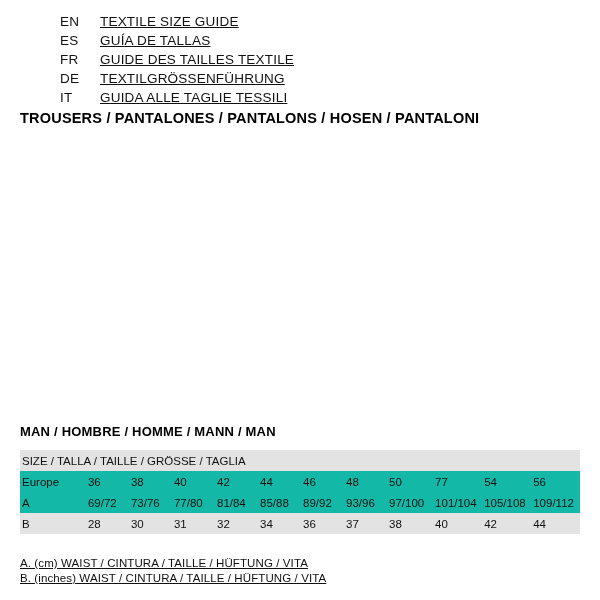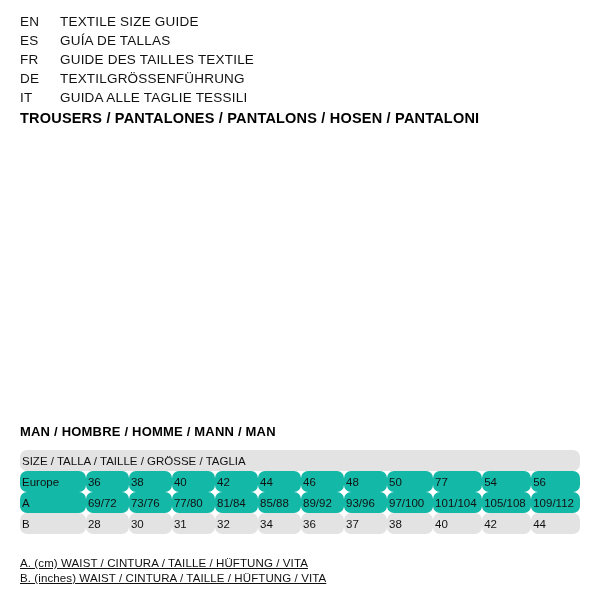--- a/index.html
+++ b/index.html
@@ -32,23 +32,25 @@
     display: flex;
     align-items: baseline;
     height: 19px;
     font-size: 13.5px;
     letter-spacing: 0.2px;
   }
   .lang-code {
     width: 40px;
     flex: 0 0 40px;
     color: #111;
+    margin-left: 40px;
   }
   .lang-text {
     color: #111;
+    text-decoration: underline;
   }
 
   
   .section-title {
     position: absolute;
     left: 20px;
     top: 110px;
     font-size: 14.5px;
     font-weight: bold;
     letter-spacing: 0.2px;
@@ -92,21 +94,20 @@
     width: 560px;
     border-collapse: collapse;
     font-size: 11.5px;
   }
   table.size-table td {
     padding: 2px 0 2px 2px;
     height: 17px;
     vertical-align: middle;
     color: #111;
     white-space: nowrap;
-    border-radius: 7px;
   }
   tr.row-shaded td {
     background: #e3e3e3;
   }
   tr.row-plain td {
     background: #14b8a6;
   }
   td.label-cell {
     width: 88px;
   }

